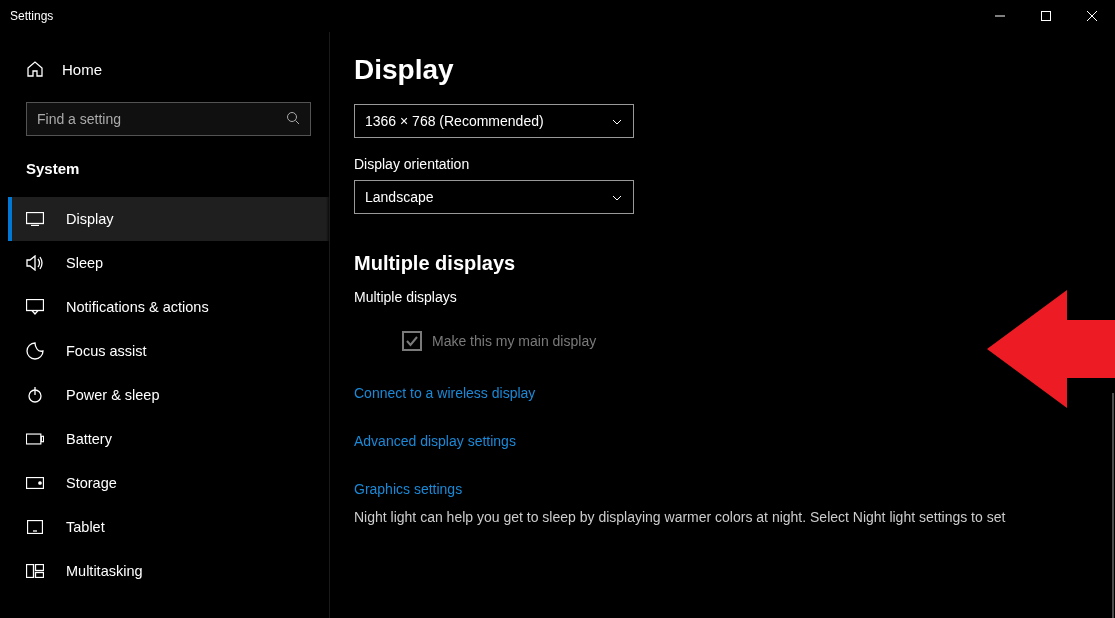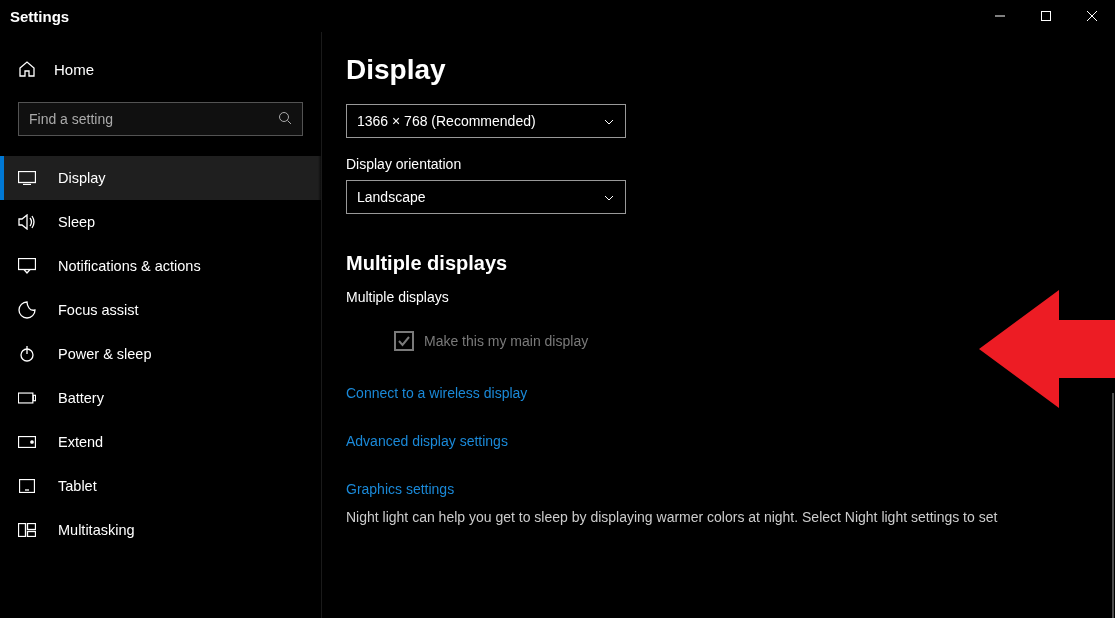--- a/index.html
+++ b/index.html
@@ -13,31 +13,32 @@
       position: relative;
     }
     .titlebar {
       height: 32px;
       display: flex;
       align-items: center;
       justify-content: space-between;
       padding-left: 10px;
       background: #000;
     }
-    .titlebar-left { font-size: 15px; font-weight: 700; }
+    .titlebar-left { font-size: 12px; font-weight: 400; }
     .titlebar-right { display: flex; }
     .titlebar-btn { width: 46px; height: 32px; display: flex; align-items: center; justify-content: center; }
     .titlebar-btn svg { stroke: #fff; fill: none; }
     .container { display: flex; height: calc(100% - 32px); }
     .sidebar {
       width: 322px;
       background: #000;
       padding: 18px 0 0 0;
       border-right: 1px solid #1a1a1a;
       position: relative;
+      margin-left: 8px;
     }
     .sidebar::after{
       content:"";position:absolute;top:0;bottom:0;right:0;width:3px;
       background:linear-gradient(to right, rgba(0,0,0,0), rgba(0,0,0,0.6));
     }
     .home-row {
       display: flex; align-items: center; gap: 18px;
       padding: 10px 18px;
       font-size: 15px;
     }
@@ -140,20 +141,21 @@
     </div>
     <div class="search-box">
       <input type="text" placeholder="Find a setting" style="">
       <span>
         <svg width="14" height="14" viewBox="0 0 14 14" stroke="#aaa" fill="none">
             <circle cx="6" cy="6" r="4.5"></circle>
             <line x1="9.5" y1="9.5" x2="13" y2="13"></line>
           </svg>
       </span>
     </div>
+    <div class="section-label">System</div>
     <div class="nav-list">
 
       <div class="nav-item active">
         <span class="nav-icon">
           <svg width="18" height="14" viewBox="0 0 18 14">
               <rect x="0.5" y="0.5" width="17" height="11"></rect>
               <line x1="5" y1="13.5" x2="13" y2="13.5"></line>
             </svg>
         </span>
         <span>Display</span>
@@ -209,21 +211,21 @@
         <span>Battery</span>
       </div>
 
       <div class="nav-item">
         <span class="nav-icon">
           <svg width="18" height="12" viewBox="0 0 18 12">
               <rect x="0.5" y="0.5" width="17" height="11"></rect>
               <circle cx="14" cy="6" r="1.2" fill="#fff"></circle>
             </svg>
         </span>
-        <span>Extend</span>
+        <span>Storage</span>
       </div>
 
       <div class="nav-item">
         <span class="nav-icon">
           <svg width="16" height="14" viewBox="0 0 16 14">
               <rect x="0.5" y="0.5" width="15" height="13"></rect>
               <line x1="6" y1="11" x2="10" y2="11"></line>
             </svg>
         </span>
         <span>Tablet</span>

